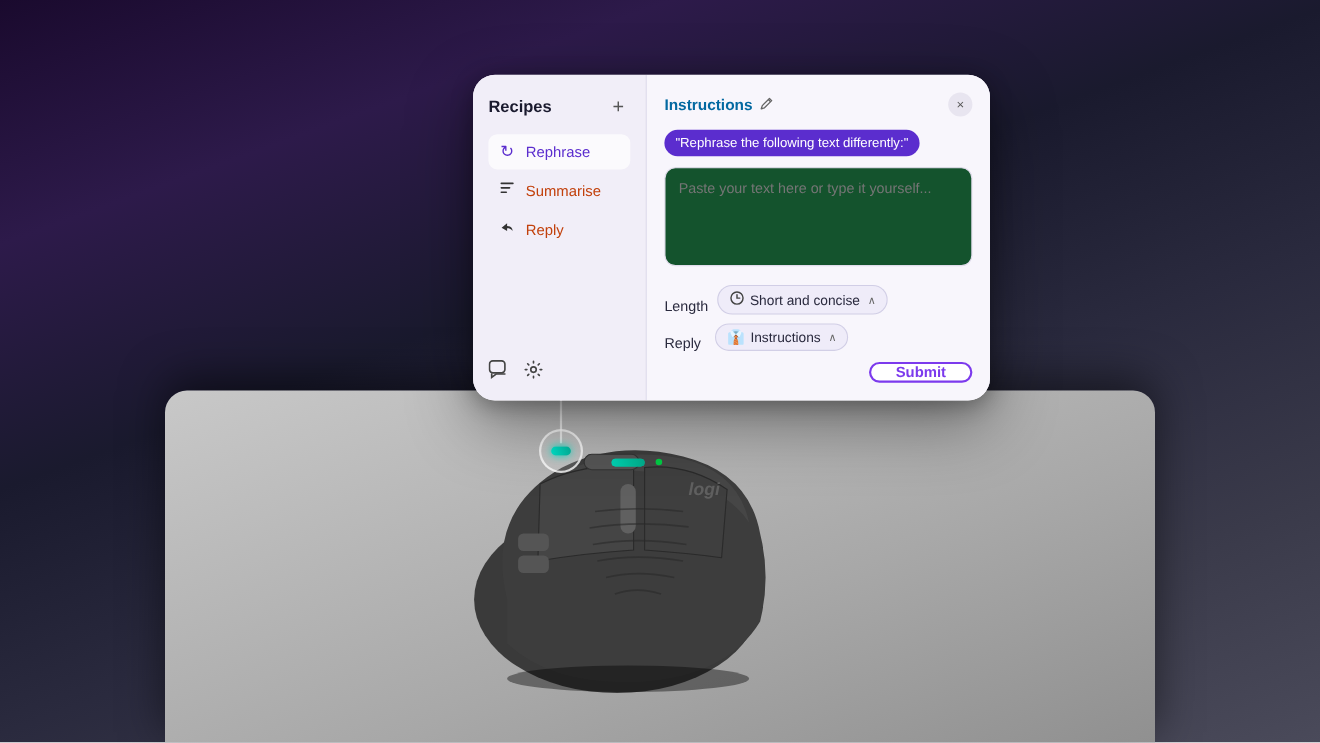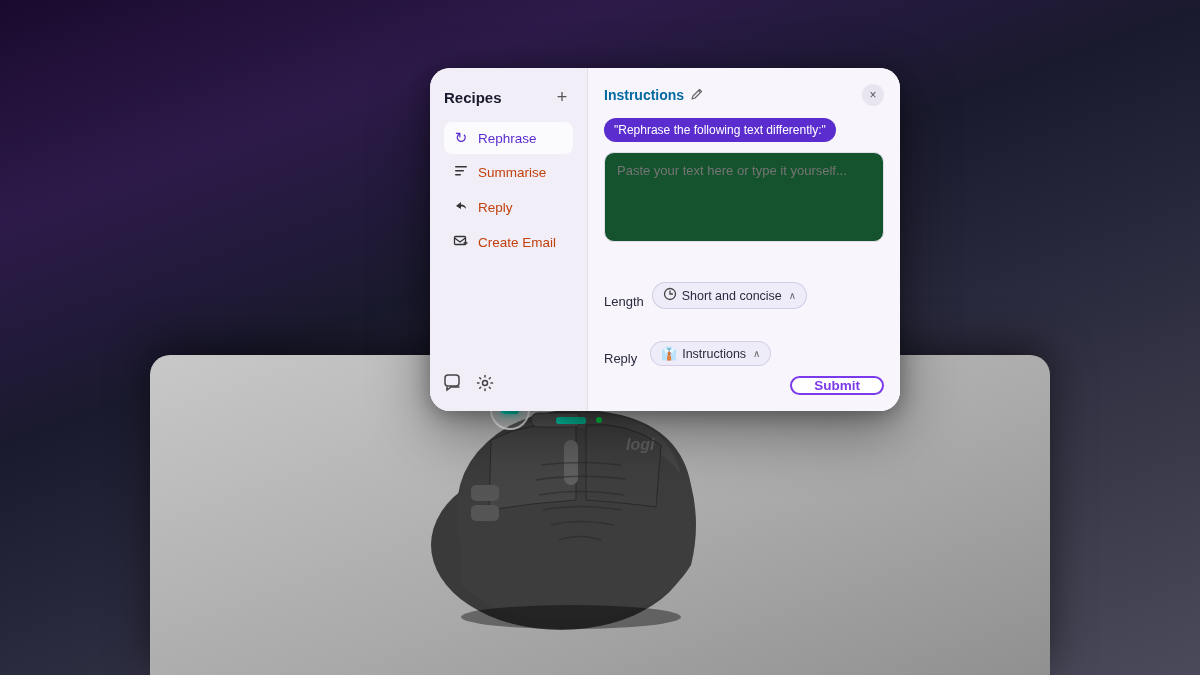--- a/index.html
+++ b/index.html
@@ -220,21 +220,20 @@
       display: flex;
       align-items: center;
       gap: 5px;
       background: rgba(235,232,248,0.7);
       border: 1px solid rgba(180,175,210,0.5);
       border-radius: 20px;
       padding: 4px 10px;
       font-size: 12.5px;
       color: #2a2a3e;
       cursor: pointer;
-      margin-top: 24px;
     }
 
     .option-select .chevron {
       font-size: 10px;
       color: #666;
       margin-left: 2px;
     }
 
     .submit-row {
       display: flex;
@@ -341,30 +340,20 @@
       </span>
       <span>Summarise</span>
     </div>
     <div class="recipe-item">
       <span class="recipe-icon">
         <svg width="16" height="16" viewBox="0 0 16 16" fill="none">
           <path d="M3 8 L8 4 L8 6.5 C11 6.5 13 8 13 11 C11.5 9 10 8.5 8 8.5 L8 11 Z" fill="#333"></path>
         </svg>
       </span>
       <span>Reply</span>
-    </div>
-    <div class="recipe-item">
-      <span class="recipe-icon">
-        <svg width="16" height="16" viewBox="0 0 16 16" fill="none">
-          <rect x="1.5" y="3.5" width="11" height="8" rx="1" stroke="#333" stroke-width="1.3" fill="none"></rect>
-          <path d="M1.5 5 L7 9 L12.5 5" stroke="#333" stroke-width="1.3" fill="none"></path>
-          <path d="M11 10 L14 10 M12.5 8.5 L12.5 11.5" stroke="#333" stroke-width="1.3" stroke-linecap="round"></path>
-        </svg>
-      </span>
-      <span>Create Email</span>
     </div>
 
     <div style="position:absolute; bottom:14px; left:14px; display:flex; gap:12px;">
       <span style="cursor:pointer; color:#555; font-size:17px;">
         <svg width="20" height="18" viewBox="0 0 20 18" fill="none">
           <rect x="1" y="1" width="14" height="11" rx="3" stroke="#444" stroke-width="1.5" fill="none"></rect>
           <path d="M3 13 L3 16 L7 13 L15 13" stroke="#444" stroke-width="1.5" fill="none" stroke-linecap="round"></path>
         </svg>
       </span>
       <span style="cursor:pointer; color:#555; font-size:17px;">

